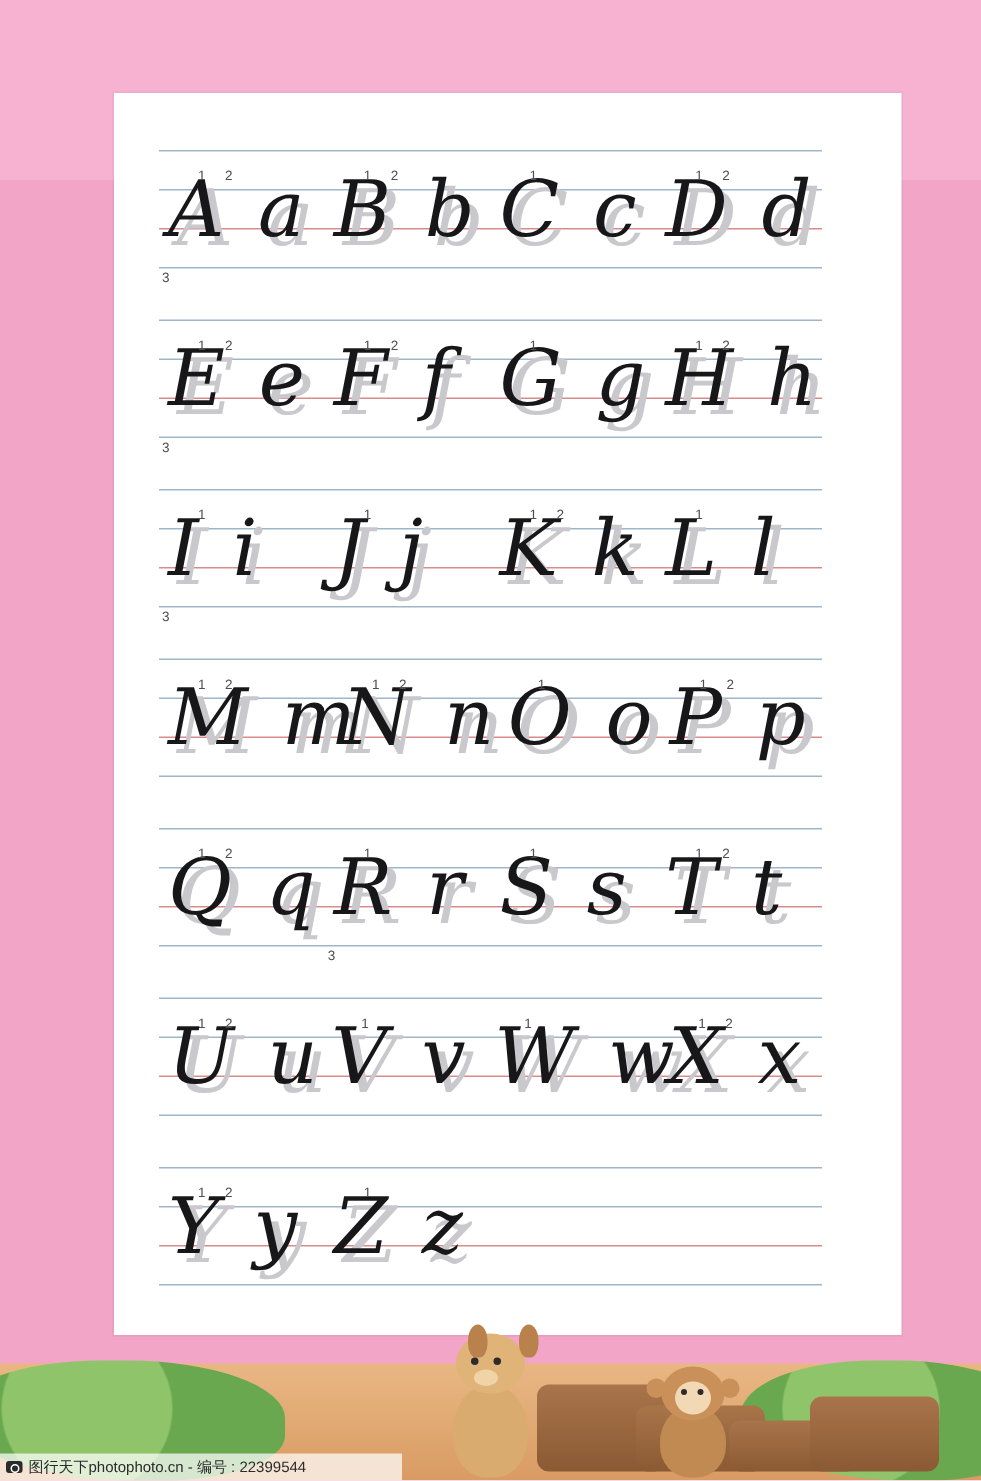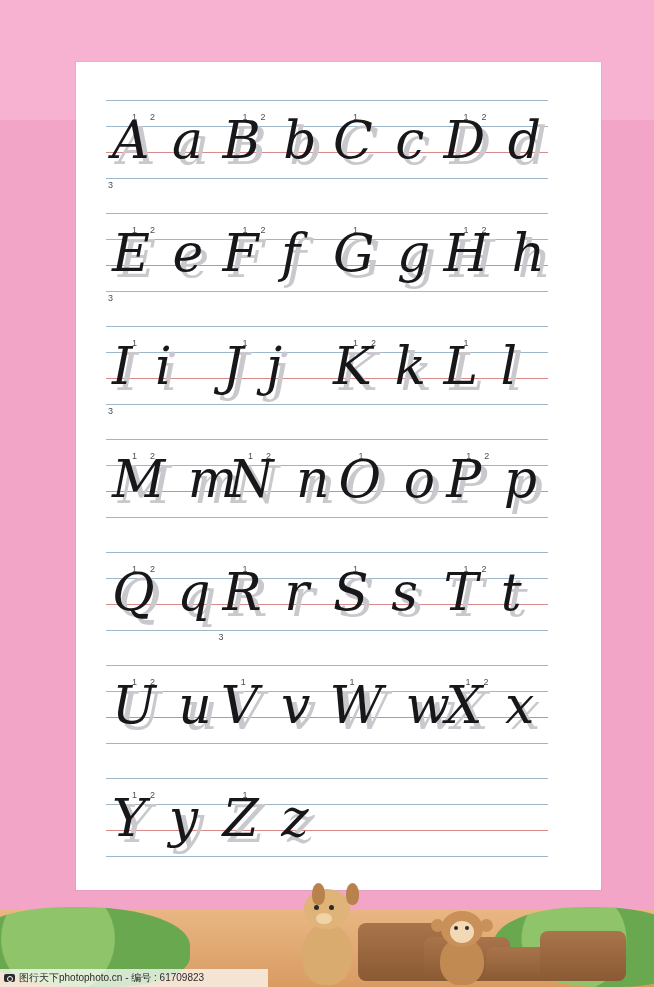--- a/index.html
+++ b/index.html
@@ -529,15 +529,15 @@
       <div class="ear b"></div>
       <div class="face"></div>
       <div class="eye a"></div>
       <div class="eye b"></div>
     </div>
   </div>
 
 
   <div class="credit">
     <span class="cam"></span>
-    <span>图行天下photophoto.cn - 编号 : 61709823</span>
+    <span>图行天下photophoto.cn - 编号 : 22399544</span>
   </div>
 </div>
 
 </body></html>

